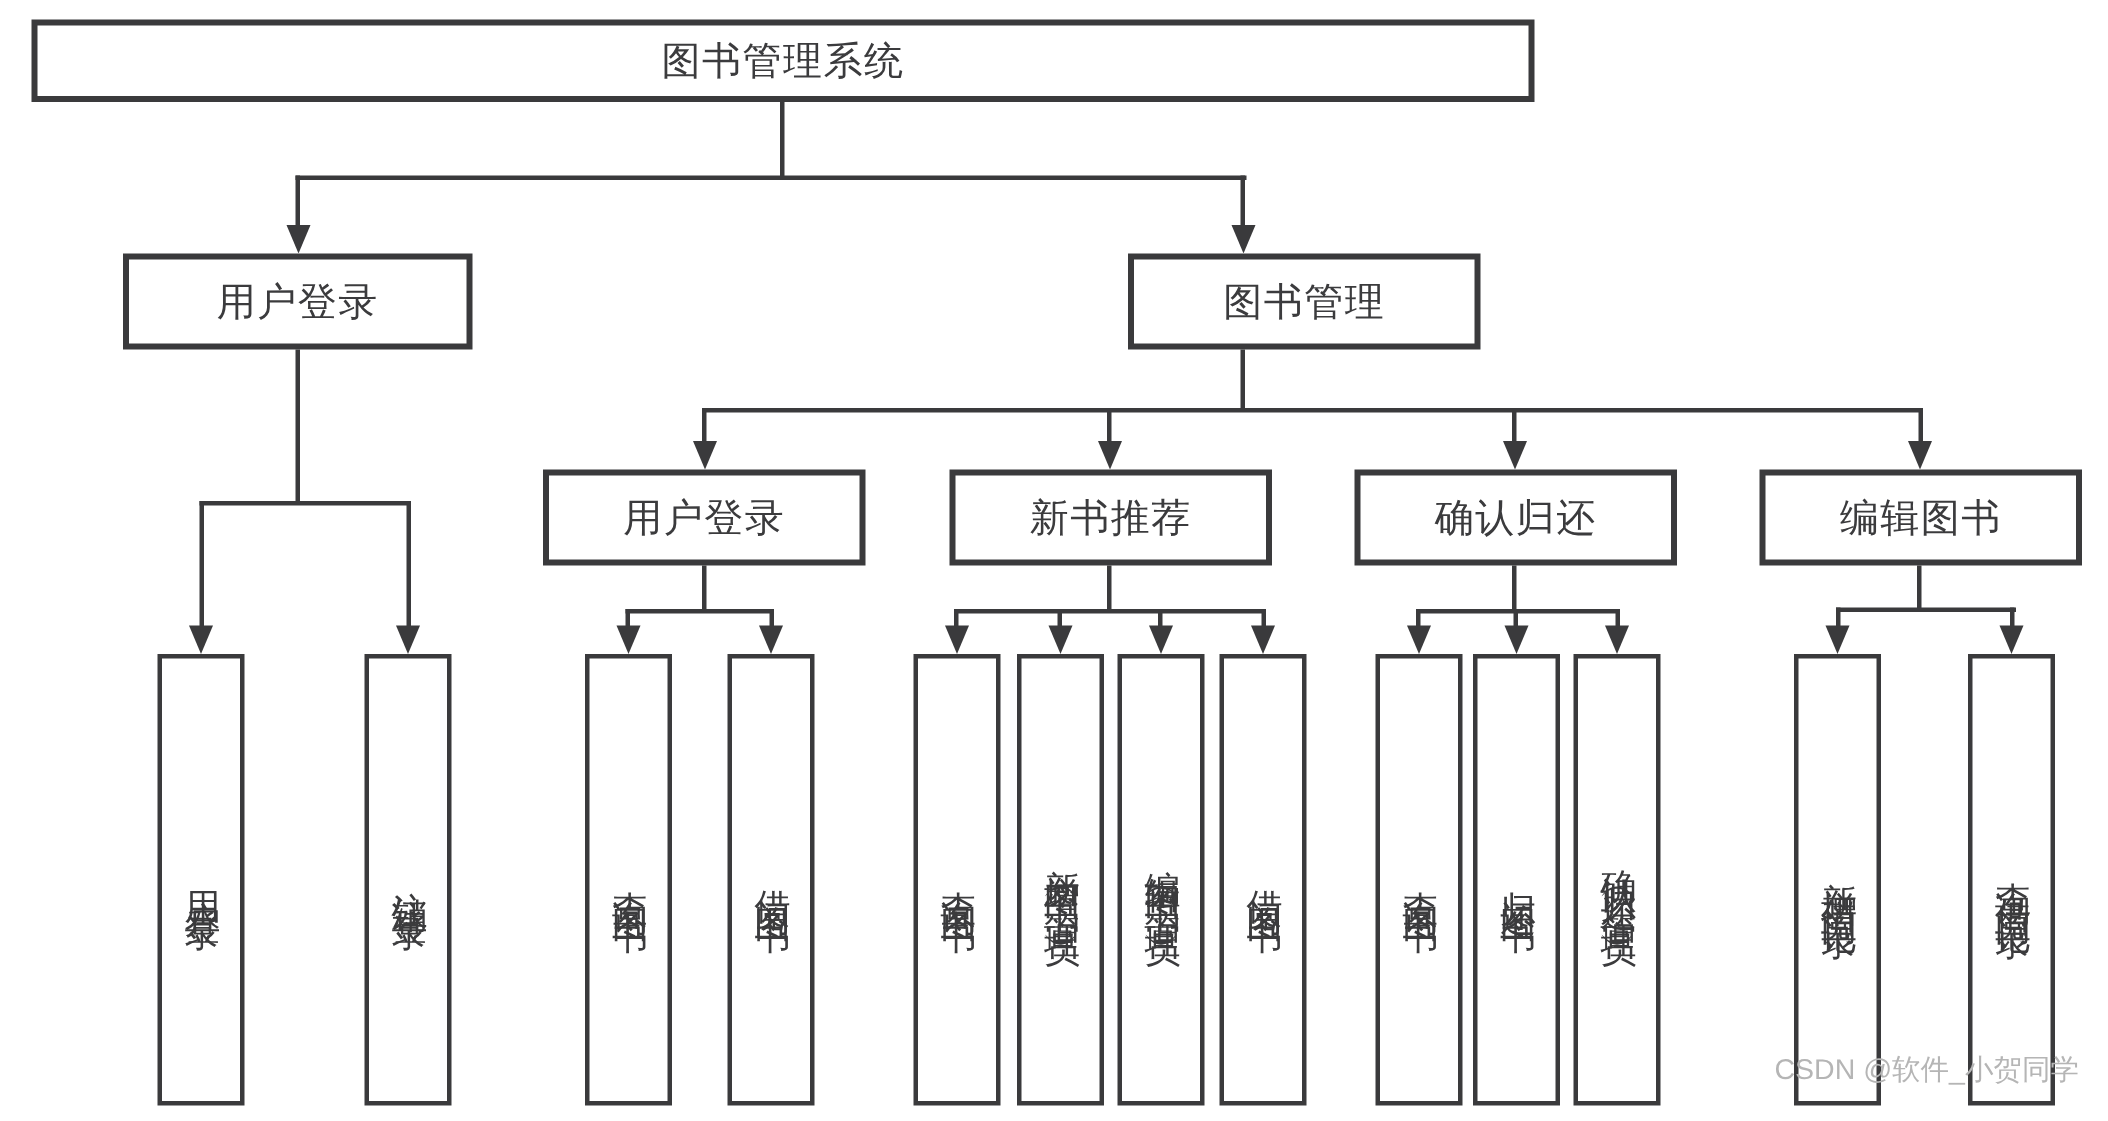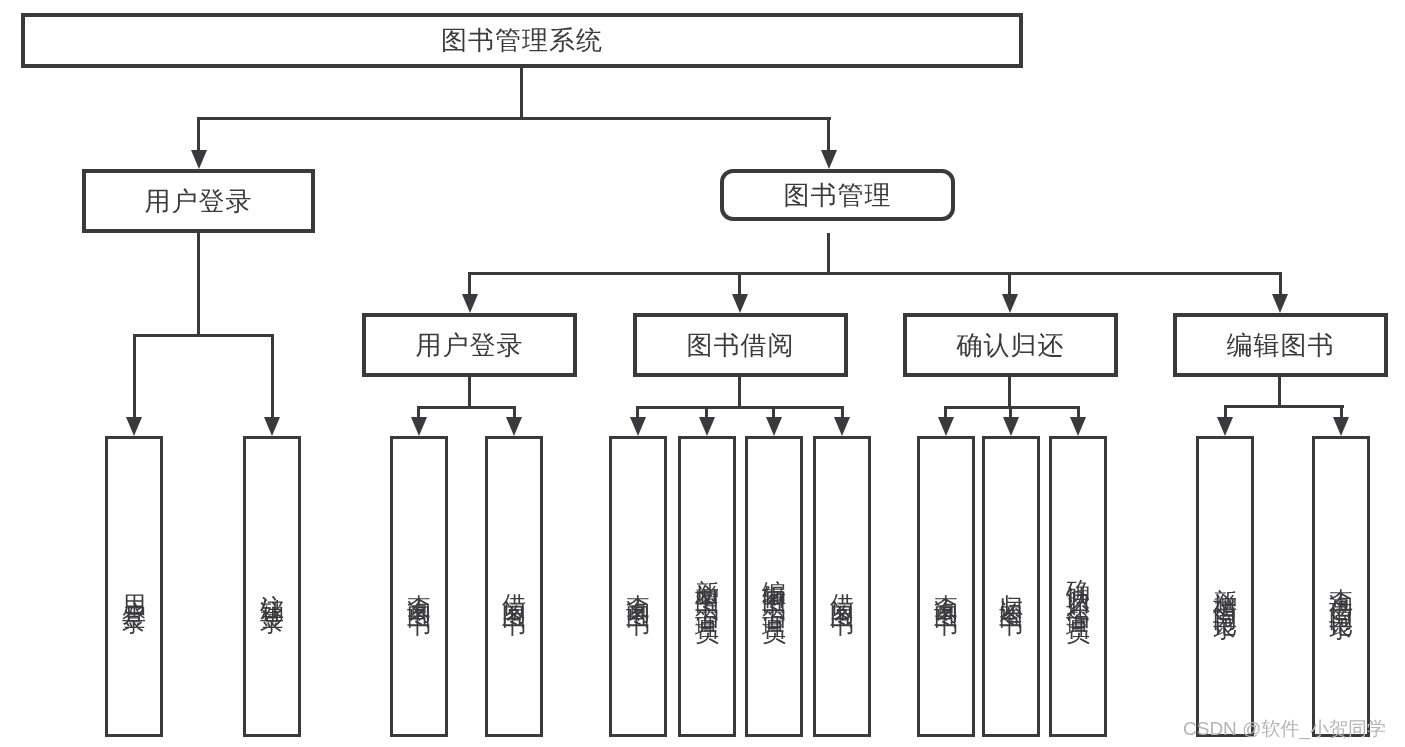--- a/index.html
+++ b/index.html
@@ -44,63 +44,63 @@
     position: absolute;
     width: 0; height: 0;
     border-left: 8px solid transparent;
     border-right: 8px solid transparent;
     border-top: 19px solid #3a3a3c;
   }
 
   .watermark {
     position: absolute;
     left: 1183px;
-    top: 716px;
+    top: 700px;
     font-size: 19px;
     color: #b5b5b5;
     white-space: nowrap;
   }
 </style>
 </head>
 <body>
 
 <div class="canvas">
 
   <div class="box h" style="left:21px; top:13px; width:1002px; height:55px;">图书管理系统</div>
 
   <div class="line" style="left:520px; top:68px;  width:3px;   height:50px;"></div>
   <div class="line" style="left:197px; top:117px; width:634px; height:3px;"></div>
   <div class="line" style="left:197px; top:117px; width:3px;   height:34px;"></div>
   <div class="arrow" style="left:191px; top:150px;"></div>
   <div class="line" style="left:827px; top:117px; width:3px;   height:34px;"></div>
   <div class="arrow" style="left:821px; top:150px;"></div>
 
   <div class="box h" style="left:82px;  top:169px; width:233px; height:64px;">用户登录</div>
-  <div class="box h" style="left:720px; top:169px; width:235px; height:52px;border-radius:13px;">图书管理</div>
+  <div class="box h" style="left:752px; top:169px; width:235px; height:64px;">图书管理</div>
 
   <div class="line" style="left:197px; top:233px; width:3px;   height:102px;"></div>
   <div class="line" style="left:133px; top:334px; width:141px; height:3px;"></div>
   <div class="line" style="left:133px; top:334px; width:3px;   height:84px;"></div>
   <div class="arrow" style="left:126px; top:417px;"></div>
   <div class="line" style="left:271px; top:334px; width:3px;   height:84px;"></div>
   <div class="arrow" style="left:264px; top:417px;"></div>
 
   <div class="line" style="left:827px; top:233px; width:3px;   height:40px;"></div>
   <div class="line" style="left:468px; top:272px; width:814px; height:3px;"></div>
   <div class="line" style="left:468px;  top:272px; width:3px;  height:23px;"></div>
   <div class="arrow" style="left:462px;  top:294px;"></div>
   <div class="line" style="left:738px;  top:272px; width:3px;  height:23px;"></div>
   <div class="arrow" style="left:732px;  top:294px;"></div>
   <div class="line" style="left:1008px; top:272px; width:3px;  height:23px;"></div>
   <div class="arrow" style="left:1002px; top:294px;"></div>
   <div class="line" style="left:1279px; top:272px; width:3px;  height:23px;"></div>
   <div class="arrow" style="left:1272px; top:294px;"></div>
 
   <div class="box h" style="left:362px;  top:313px; width:215px; height:64px;">用户登录</div>
-  <div class="box h" style="left:633px;  top:313px; width:215px; height:64px;">图书借阅</div>
+  <div class="box h" style="left:633px;  top:313px; width:215px; height:64px;">新书推荐</div>
   <div class="box h" style="left:903px;  top:313px; width:215px; height:64px;">确认归还</div>
   <div class="box h" style="left:1173px; top:313px; width:215px; height:64px;">编辑图书</div>
 
   <div class="line" style="left:468px; top:377px; width:3px;  height:31px;"></div>
   <div class="line" style="left:417px; top:406px; width:99px; height:3px;"></div>
   <div class="line" style="left:417px; top:406px; width:3px;  height:12px;"></div>
   <div class="arrow" style="left:411px; top:417px;"></div>
   <div class="line" style="left:513px; top:406px; width:3px;  height:12px;"></div>
   <div class="arrow" style="left:506px; top:417px;"></div>
 

